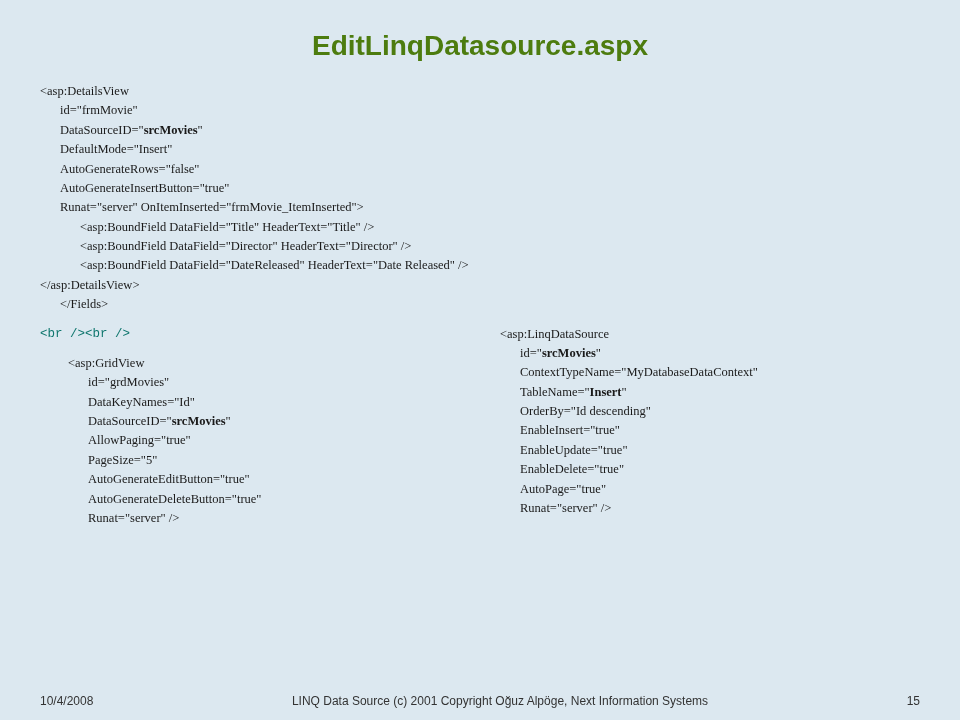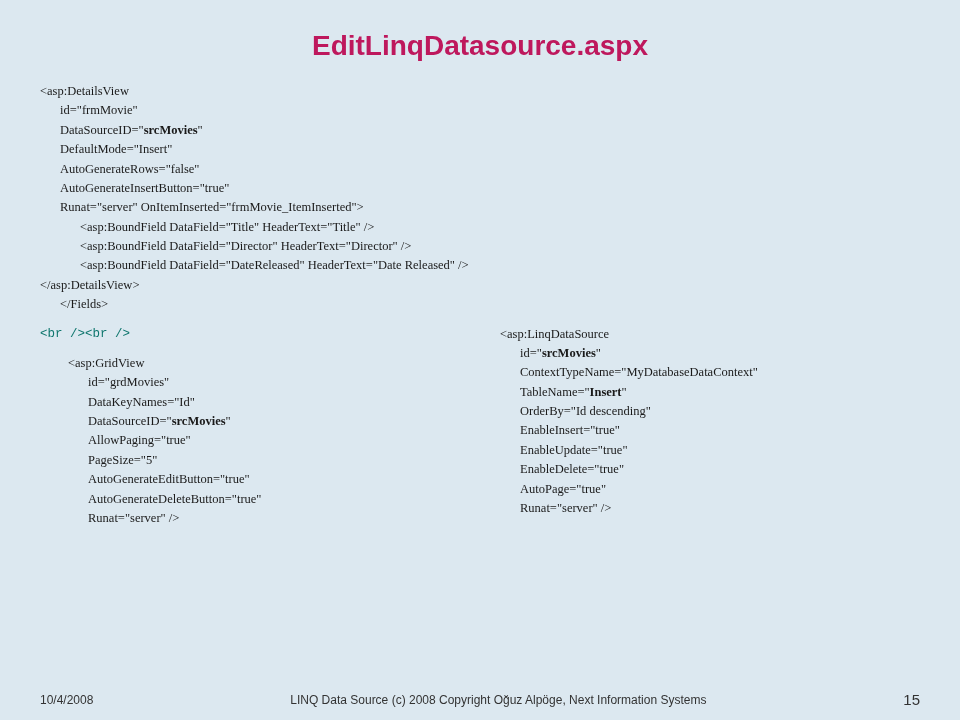--- a/index.html
+++ b/index.html
@@ -22,21 +22,21 @@
       height: 720px;
       background-color: #dce8f0;
       position: relative;
       padding: 20px 40px 60px 40px;
     }
 
     .title {
       text-align: center;
       font-size: 28px;
       font-weight: bold;
-      color: #be185d;
+      color: #4d7c0f;
       margin-bottom: 20px;
       margin-top: 10px;
     }
 
     .content-area {
       display: flex;
       gap: 0px;
       margin-top: 10px;
     }
 
@@ -66,21 +66,21 @@
     .footer-date {
       font-size: 12px;
     }
 
     .footer-center {
       font-size: 12px;
       text-align: center;
     }
 
     .footer-page {
-      font-size: 15px;
+      font-size: 12px;
     }
 
     .indent1 { margin-left: 20px; }
     .indent2 { margin-left: 40px; }
 
     .code-line {
       font-family: Liberation Serif, serif;
       font-size: 12.5px;
       line-height: 1.55;
       color: #1a1a1a;
@@ -138,17 +138,17 @@
         <span class="code-line indent1">EnableUpdate="true"</span>
         <span class="code-line indent1">EnableDelete="true"</span>
         <span class="code-line indent1">AutoPage="true"</span>
         <span class="code-line indent1">Runat="server" /&gt;</span>
       </div>
     </div>
   </div>
 
   <div class="footer">
     <span class="footer-date">10/4/2008</span>
-    <span class="footer-center">LINQ Data Source (c) 2008 Copyright Oğuz Alpöge, Next Information Systems</span>
+    <span class="footer-center">LINQ Data Source (c) 2001 Copyright Oğuz Alpöge, Next Information Systems</span>
     <span class="footer-page">15</span>
   </div>
 
 </div>
 
 </body></html>

